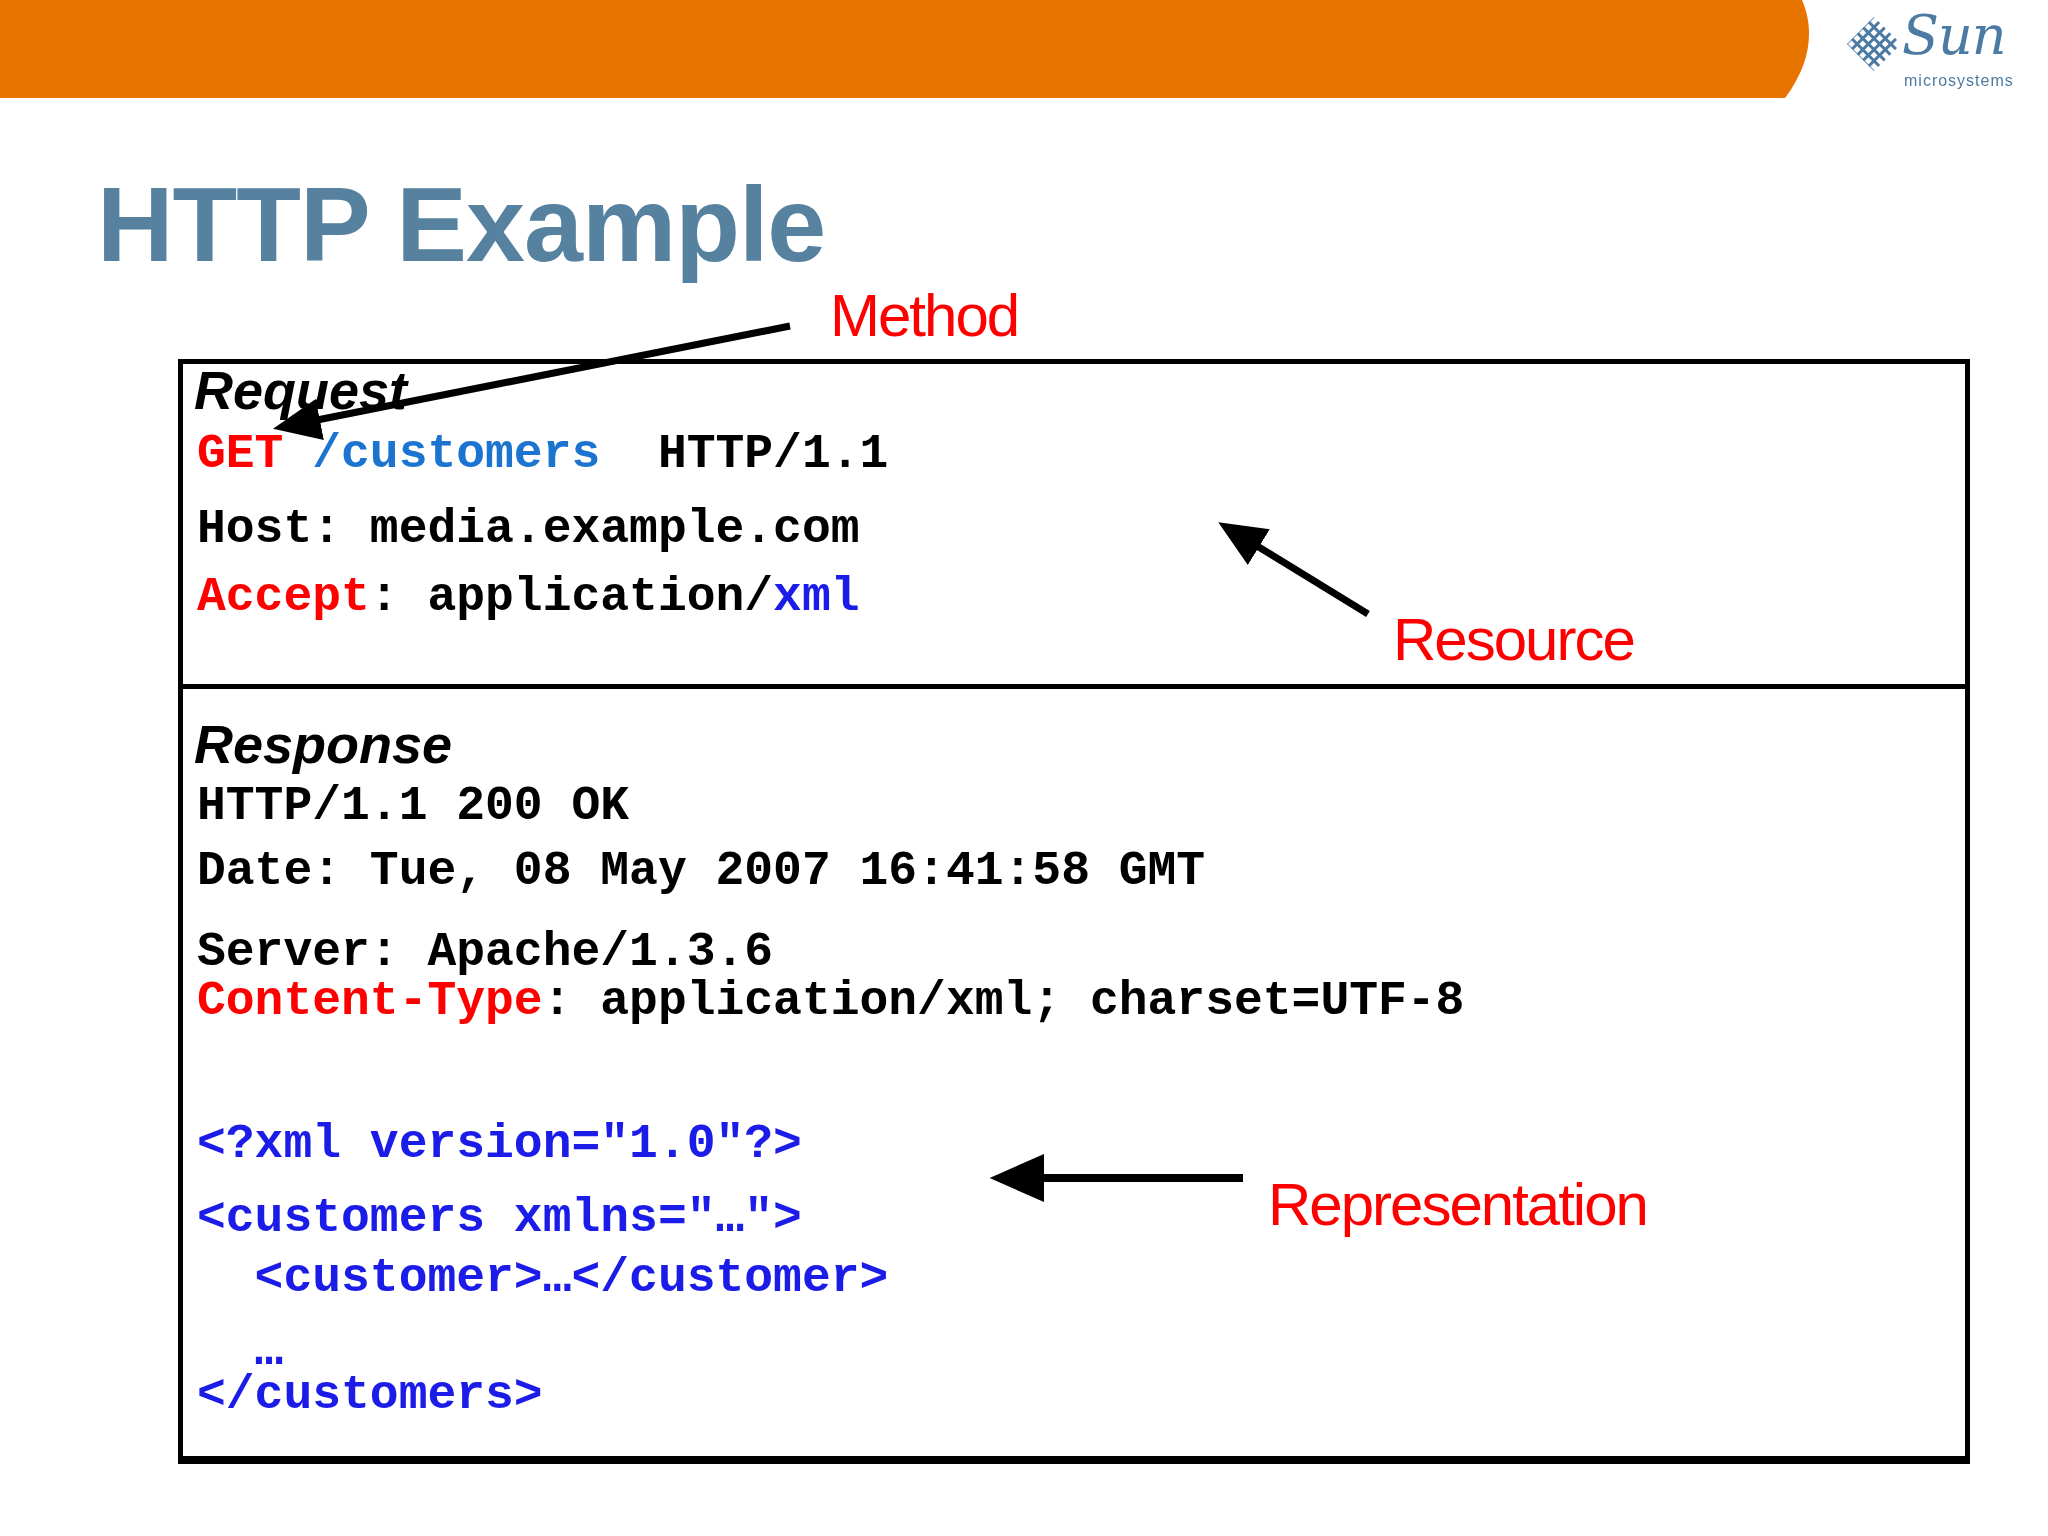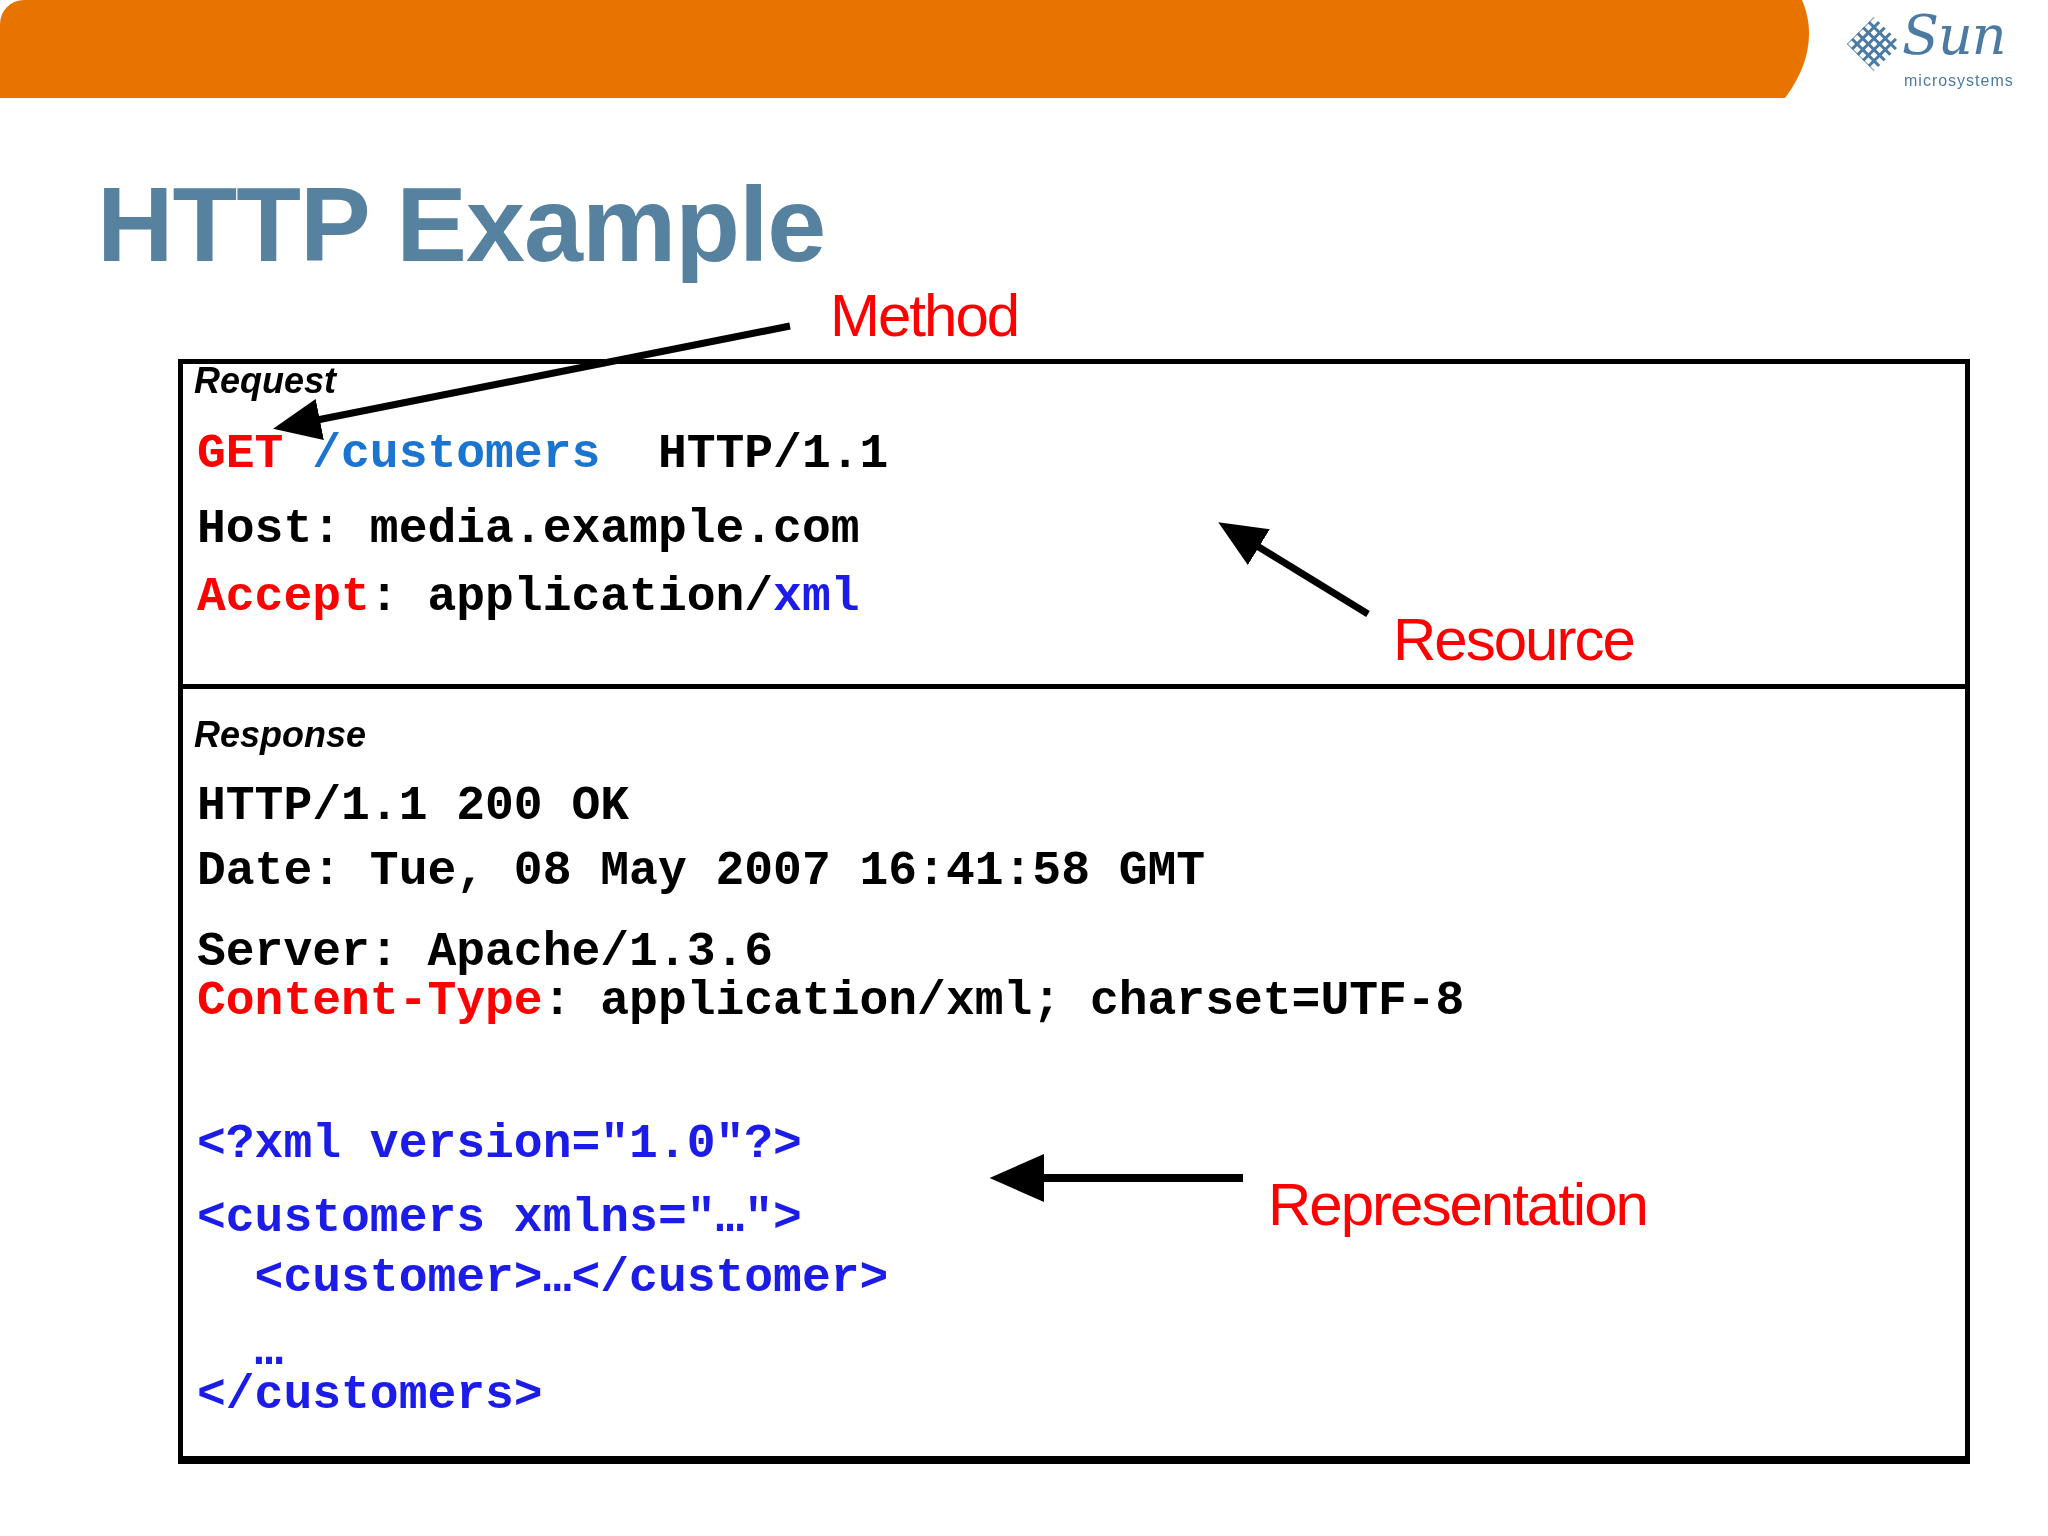--- a/index.html
+++ b/index.html
@@ -1,35 +1,35 @@
 <!DOCTYPE html>
 <html><head>
 <meta charset="utf-8">
 <style>
   html,body{margin:0;padding:0;background:#ffffff;}
   .page{position:relative;width:2048px;height:1536px;background:#ffffff;overflow:hidden;
-        font-family:"Liberation Sans",sans-serif;border-radius:24px;}
+        font-family:"Liberation Sans",sans-serif;}
   .abs{position:absolute;}
   
   #bannerSvg{position:absolute;left:0;top:0;}
   
   .logo{position:absolute;left:1840px;top:10px;width:200px;height:100px;}
   .sun-word{position:absolute;left:62px;top:-6px;font-family:"DejaVu Serif",serif;
             font-style:italic;font-size:54px;color:#4B7AA2;letter-spacing:-1px;}
   .sun-sub{position:absolute;left:64px;top:62px;font-size:16px;color:#4B7AA2;
            letter-spacing:1px;font-family:"Liberation Sans",sans-serif;}
   
   .title{position:absolute;left:97px;top:171px;font-size:106px;font-weight:bold;
          color:#56819F;line-height:1;letter-spacing:-1px;white-space:pre;}
   
   .box{position:absolute;left:178px;top:359px;width:1792px;height:1105px;
        border:5px solid #000;border-bottom-width:8px;box-sizing:border-box;background:transparent;}
   .divider{position:absolute;left:181px;top:684px;width:1786px;height:5px;background:#000;}
   
-  .heading{position:absolute;left:194px;font-size:36px;font-weight:bold;font-style:italic;
+  .heading{position:absolute;left:194px;font-size:54px;font-weight:bold;font-style:italic;
            color:#000;line-height:1;white-space:pre;}
   .code{position:absolute;left:197px;font-family:"Liberation Mono",monospace;font-weight:bold;
         font-size:48px;line-height:1;color:#000;white-space:pre;text-align:right;}
   .red{color:#FF0000;}
   .pathblue{color:#1B74D0;}
   .xmlblue{color:#1C1CE8;}
   .label{position:absolute;font-size:60px;font-weight:normal;color:#FF0000;line-height:1;
          letter-spacing:-2px;white-space:pre;}
   #arrows{position:absolute;left:0;top:0;pointer-events:none;}
 </style>

